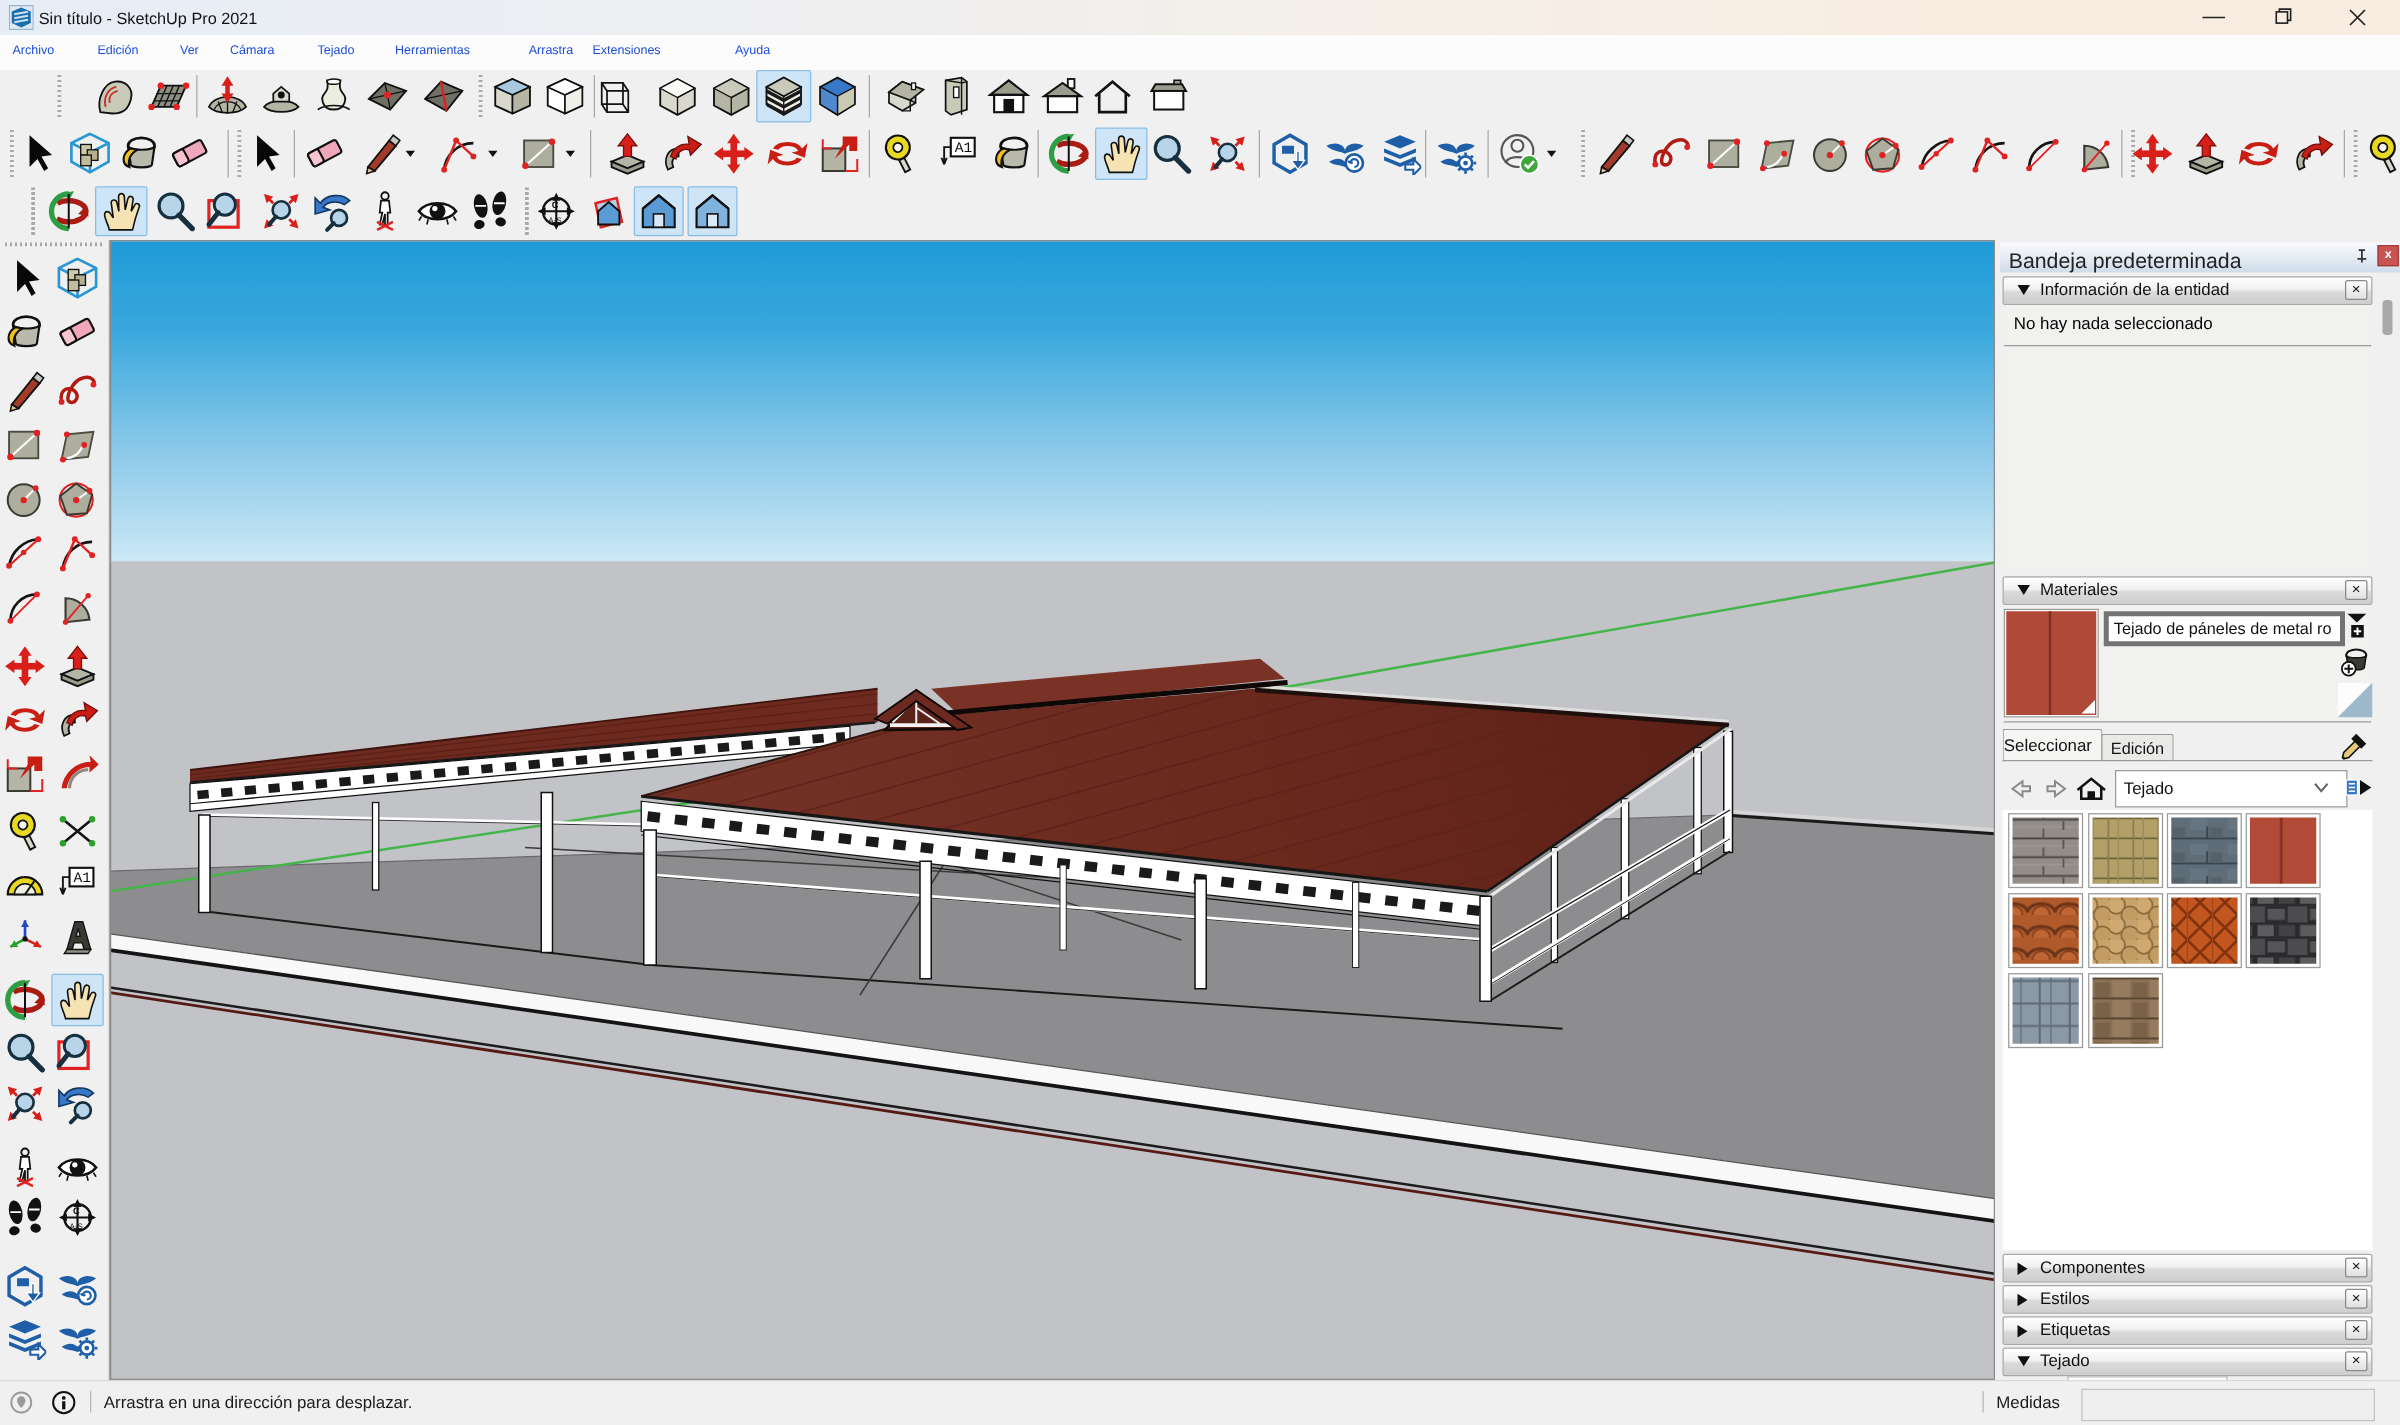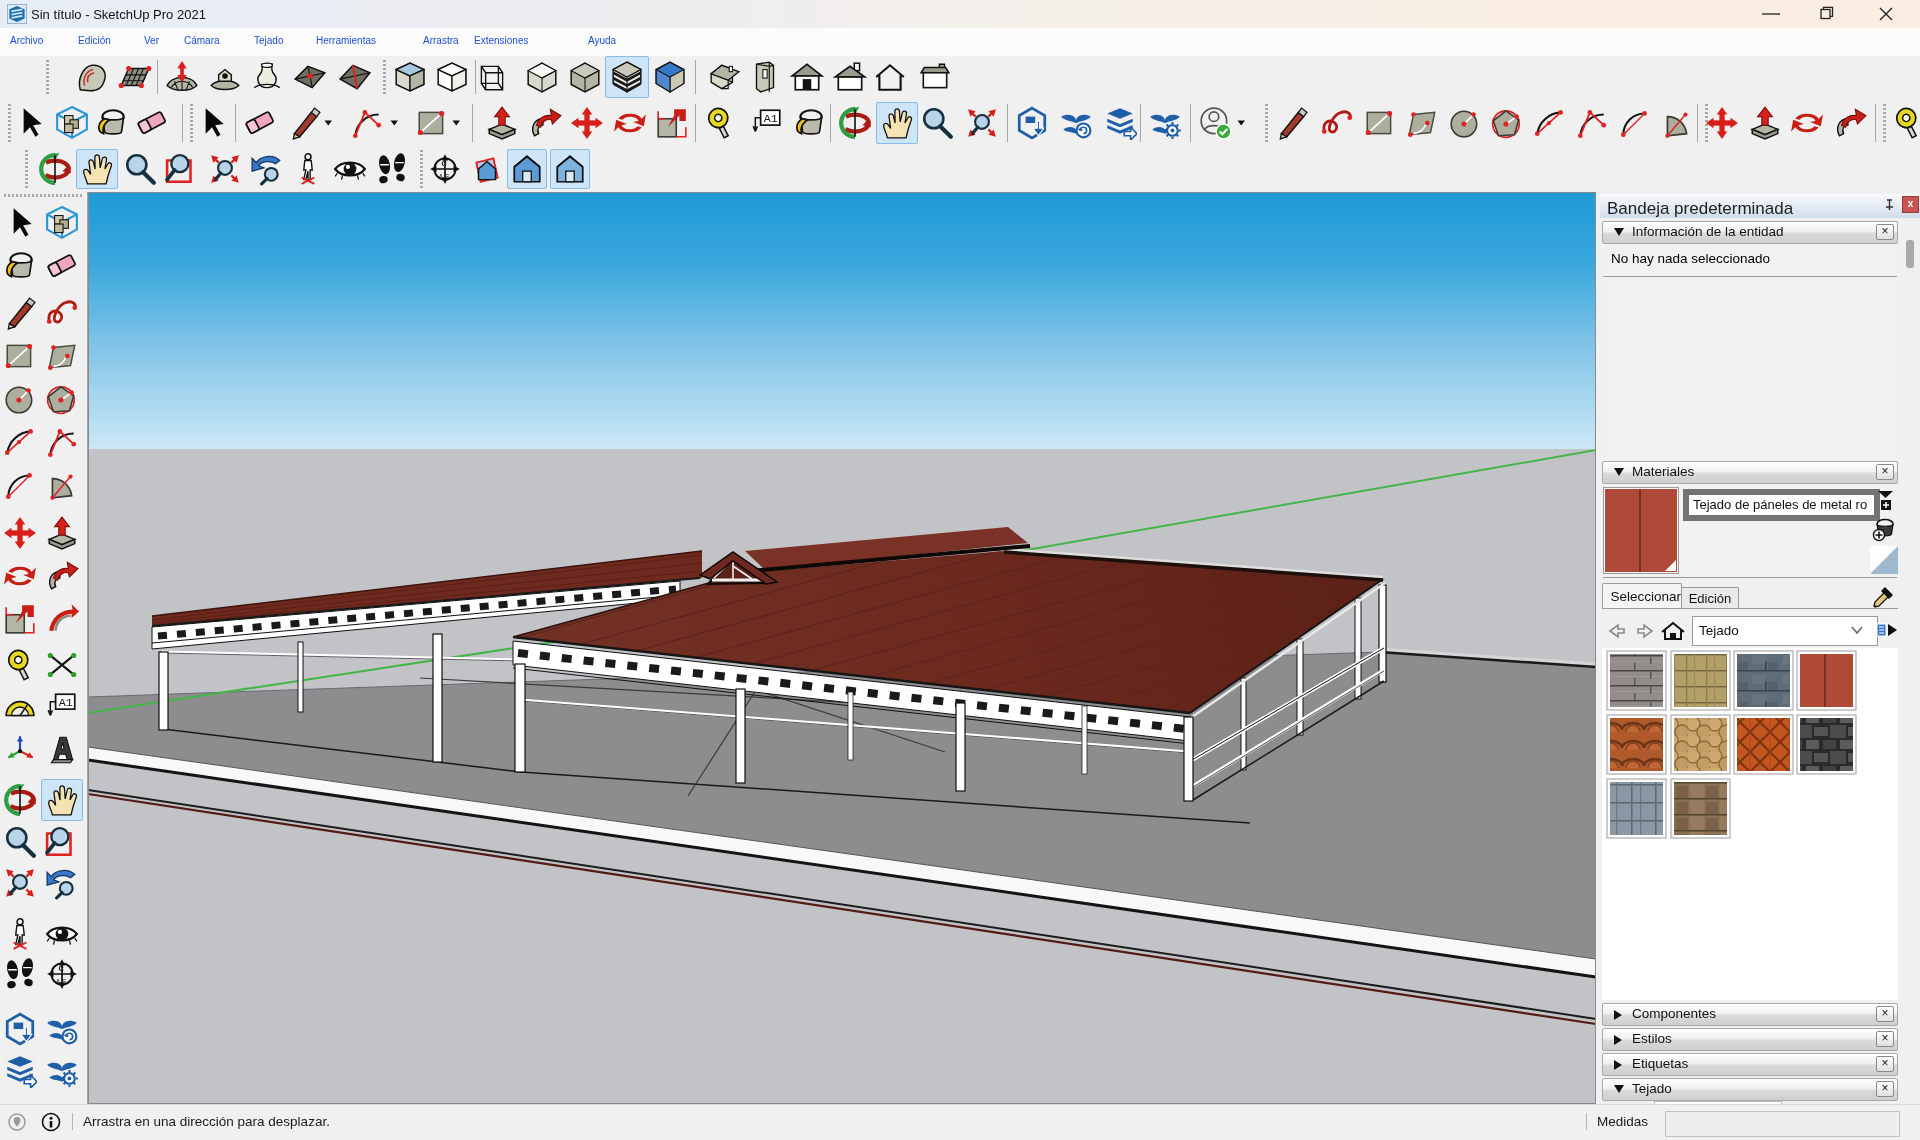--- a/index.html
+++ b/index.html
@@ -915,38 +915,38 @@
     <span class="htx">Materiales</span>
     <span class="x">×</span>
   </div>
 <div class="abs" style="left:1602px;top:484px;width:296px;height:93px;background:#f1f1ef"></div>
 <div class="abs" style="left:1603px;top:487px;width:74px;height:85px;background:#fff;border:1px solid #9a9a9a"></div>
 <div class="abs" style="left:1605px;top:489px;width:72px;height:83px;background:#b04a38"></div>
 <div class="abs" style="left:1639px;top:489px;width:2px;height:83px;background:#7c3023"></div>
 <svg class="abs" style="left:1665px;top:560px" width="11" height="11" viewBox="0 0 11 11">
     <path d="M11,0 L11,11 L0,11 Z" fill="#fff"></path>
   </svg>
-<div class="abs" style="left:1683px;top:489px;width:181px;height:20px;background:#fff;border:6px solid #737373;font-size:13px;color:#111;line-height:20px;padding-left:4px;overflow:hidden;white-space:nowrap">Tejado de páneles de metal ro</div>
+<div class="abs" style="left:1683px;top:489px;width:181px;height:20px;background:#fff;border:4px solid #737373;font-size:13px;color:#111;line-height:20px;padding-left:4px;overflow:hidden;white-space:nowrap">Tejado de páneles de metal ro</div>
 <svg class="abs" style="left:1874px;top:489px" width="23" height="23" viewBox="0 0 23 23">
 <path d="M4,2 h15 l-7.5,7 Z" fill="#111"></path>
     <rect x="7" y="11" width="10" height="10" fill="#111"></rect>
 <path d="M12,13 v6 M9,16 h6" stroke="#fff" stroke-width="1.6"></path>
   </svg>
 <svg class="abs" style="left:1872px;top:517px" width="25" height="25" viewBox="0 0 25 25">
 <ellipse cx="13" cy="7" rx="8" ry="4.5" fill="none" stroke="#111" stroke-width="1.6"></ellipse>
 <path d="M5,7 c0,3 16,3 16,0 l-1.5,10 c0,2.5 -13,2.5 -13,0 Z" fill="#3a3a34" stroke="#111" stroke-width="1.2"></path>
 <circle cx="7" cy="18" r="5.5" fill="#fff" stroke="#111" stroke-width="1.4"></circle>
 <path d="M7,14.5 v7 M3.5,18 h7" stroke="#111" stroke-width="1.6"></path>
   </svg>
 <svg class="abs" style="left:1870px;top:546px" width="28" height="28" viewBox="0 0 28 28">
 <path d="M0,0 L28,0 L0,28 Z" fill="#fdfdfd"></path>
     <path d="M28,0 L28,28 L0,28 Z" fill="#9fb9cc"></path>
   </svg>
 <div class="abs" style="left:1603px;top:577px;width:294px;height:1px;background:#9a9a9a"></div>
-<div class="abs" style="left:1602px;top:583px;width:78px;height:25px;background:#f5f5f3;border:1px solid #9a9a9a;border-bottom:none;font-size:13.5px;text-align:right;line-height:25px;color:#111;border-radius:2px 2px 0 0">Seleccionar</div>
+<div class="abs" style="left:1602px;top:583px;width:78px;height:25px;background:#f5f5f3;border:1px solid #9a9a9a;border-bottom:none;font-size:13.5px;text-align:left;line-height:25px;color:#111;border-radius:2px 2px 0 0">Seleccionar</div>
 <div class="abs" style="left:1681px;top:587px;width:56px;height:21px;background:#e9e9e7;border:1px solid #9a9a9a;border-bottom:none;font-size:13px;text-align:center;line-height:21px;color:#111;border-radius:2px 2px 0 0">Edición</div>
 <div class="abs" style="left:1602px;top:608px;width:296px;height:1px;background:#9a9a9a"></div>
 <svg class="abs" style="left:1872px;top:586px" width="22" height="22" viewBox="0 0 22 22">
 <path d="M13,1 l8,8 -4,4 -8,-8 Z" fill="#111"></path>
 <path d="M11,6 L16,11 L7,20 L3,21 L2,20 L3,16 L12,7 Z" fill="#e8c87a" stroke="#111" stroke-width="1.3"></path>
 <path d="M2,21 l2,-1 -1,-1 Z" fill="#111"></path>
   </svg>
 <svg class="abs" style="left:1604px;top:618px" width="84" height="26" viewBox="0 0 84 26">
 <path d="M14,7 v4 h6 v4 h-6 v4 l-8,-6 Z" fill="none" stroke="#8a8a8a" stroke-width="1.6"></path>
 <path d="M40,7 v4 h-6 v4 h6 v4 l8,-6 Z" fill="none" stroke="#8a8a8a" stroke-width="1.6"></path>

